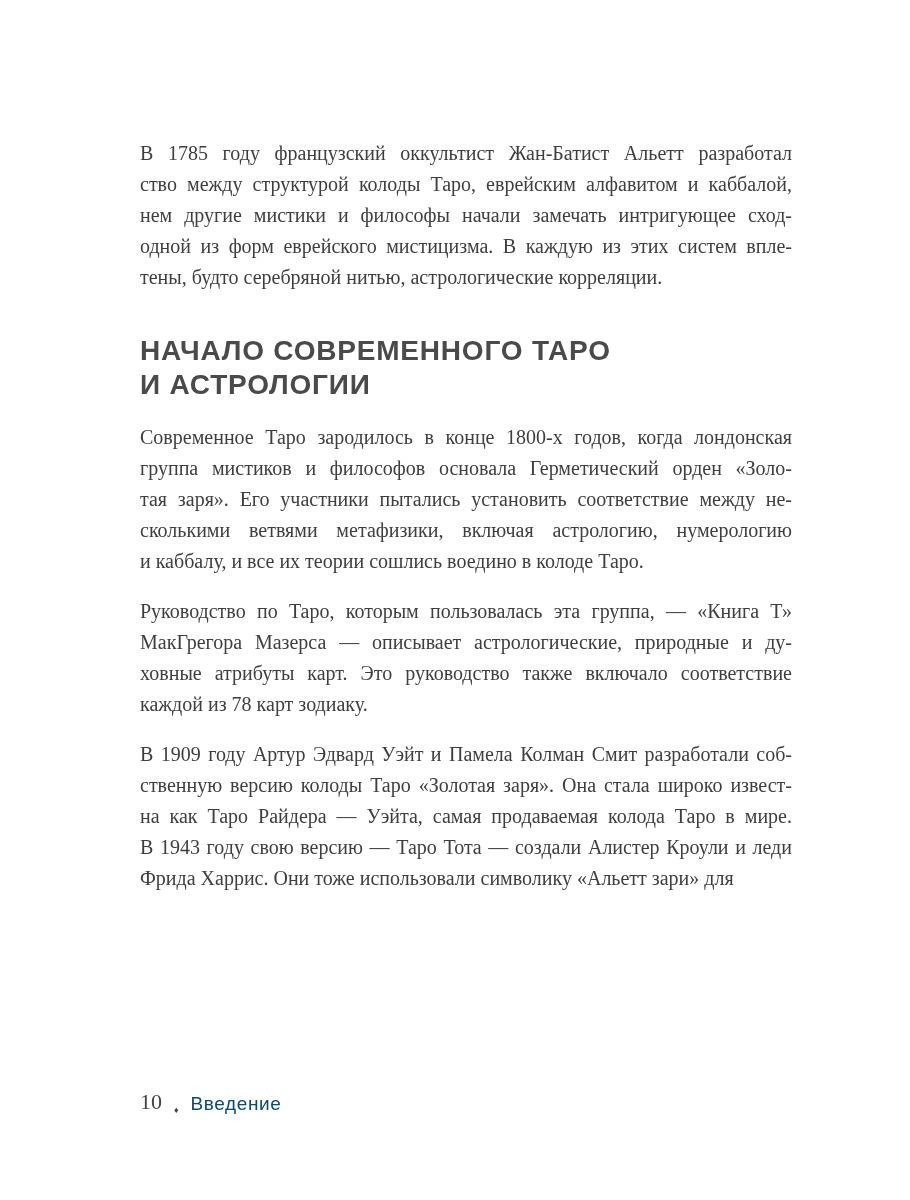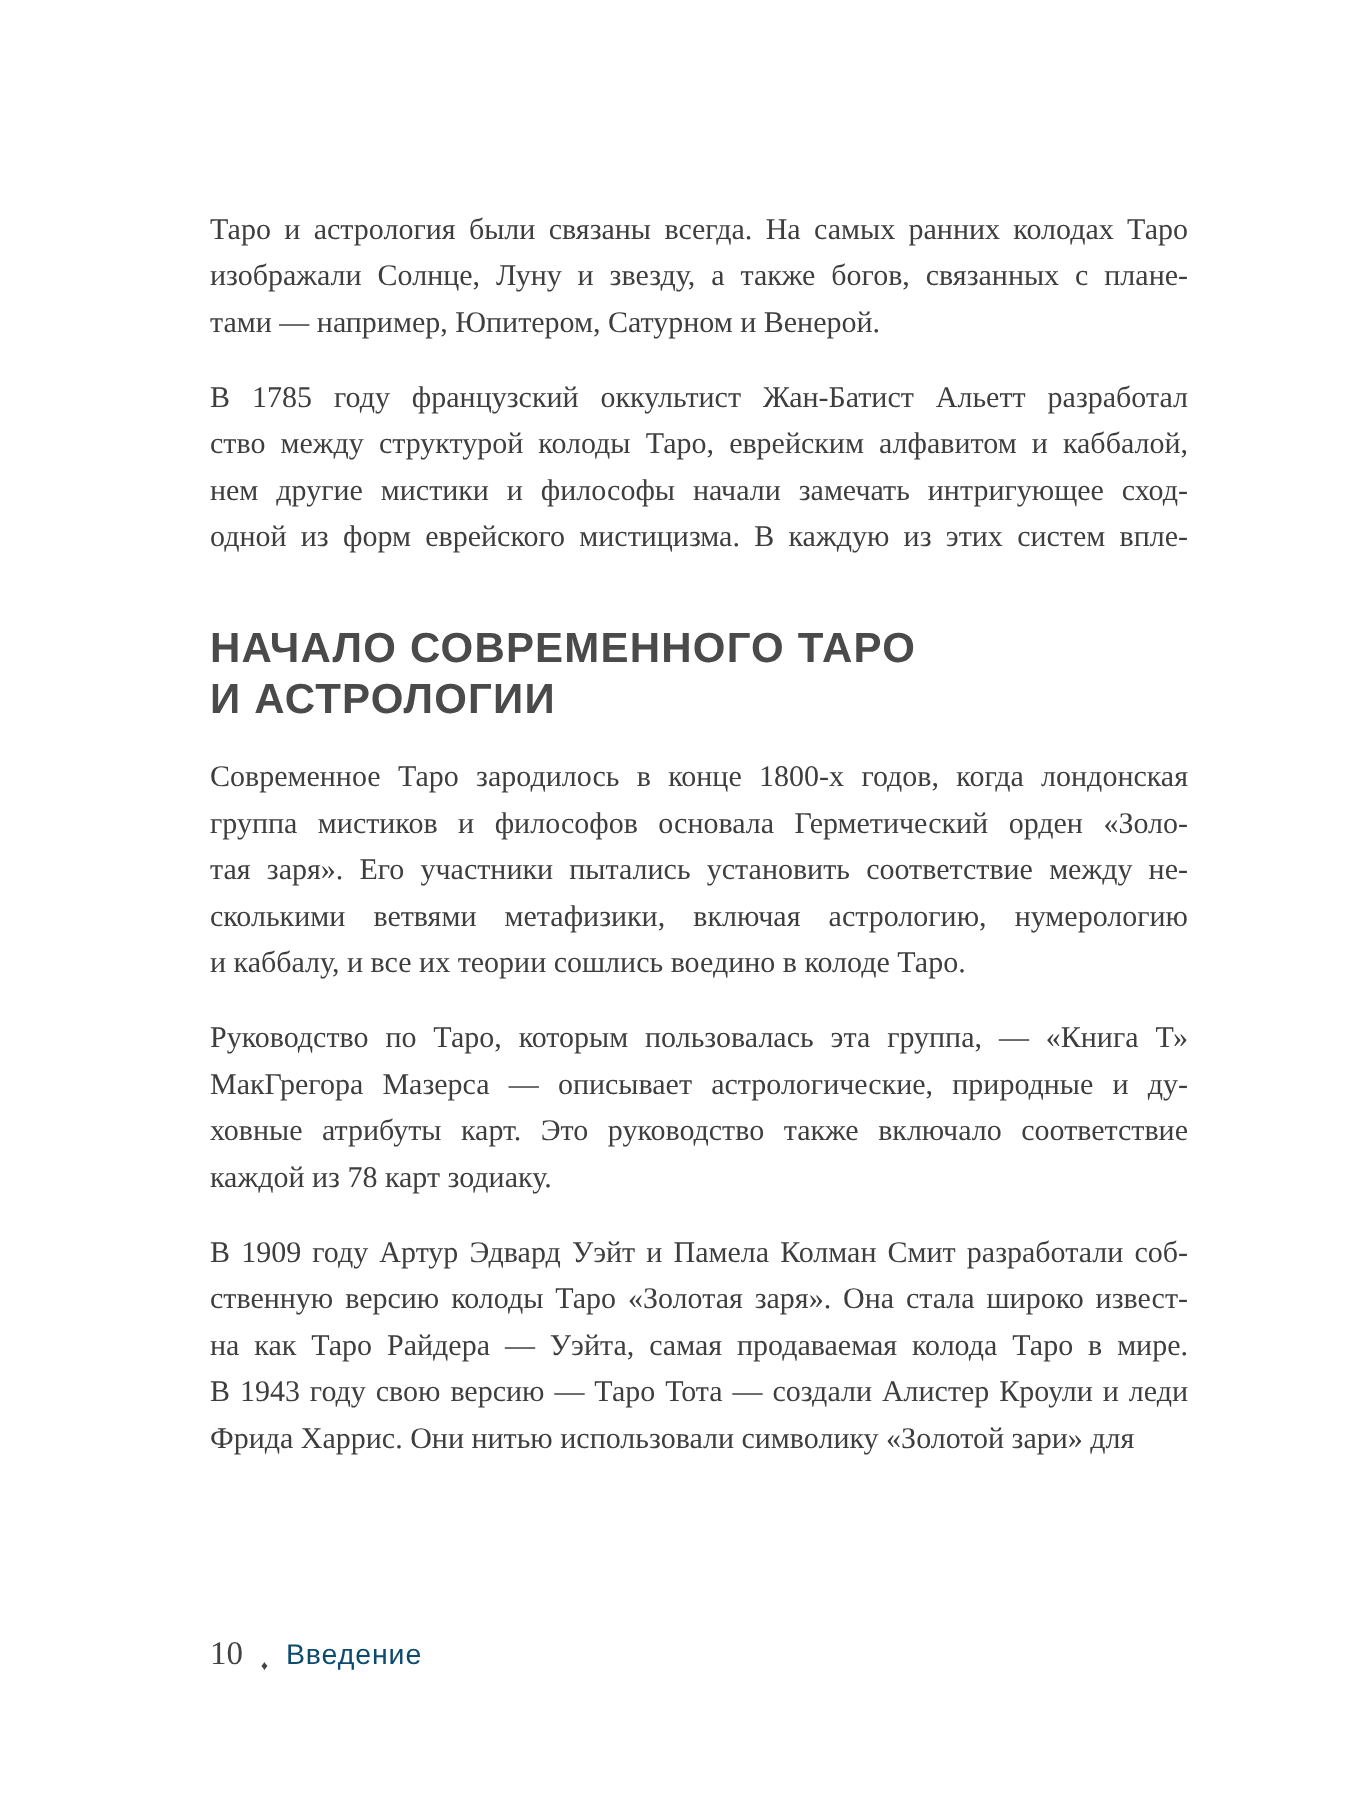--- a/index.html
+++ b/index.html
@@ -73,29 +73,25 @@
     letter-spacing: 0.6px;
     color: #0c4a6e;
   }
 </style>
 </head>
 <body>
 
 <div class="page">
   <div class="content">
     <div class="para">
-        <div class="line">Таро и астрология были связаны всегда. На самых ранних колодах Таро</div>
-        <div class="line">изображали Солнце, Луну и звезду, а также богов, связанных с плане-</div>
-        <div class="line final">тами — например, Юпитером, Сатурном и Венерой.</div>
-      </div>
-    <div class="para">
         <div class="line">В 1785 году французский оккультист Жан-Батист Альетт разработал</div>
         <div class="line">ство между структурой колоды Таро, еврейским алфавитом и каббалой,</div>
         <div class="line">нем другие мистики и философы начали замечать интригующее сход-</div>
         <div class="line">одной из форм еврейского мистицизма. В каждую из этих систем впле-</div>
+        <div class="line final">тены, будто серебряной нитью, астрологические корреляции.</div>
       </div>
     <h2 class="heading">
         <div class="line">НАЧАЛО СОВРЕМЕННОГО ТАРО</div>
         <div class="line final">И АСТРОЛОГИИ</div>
       </h2>
     <div class="para">
         <div class="line">Современное Таро зародилось в конце 1800-х годов, когда лондонская</div>
         <div class="line">группа мистиков и философов основала Герметический орден «Золо-</div>
         <div class="line">тая заря». Его участники пытались установить соответствие между не-</div>
         <div class="line">сколькими ветвями метафизики, включая астрологию, нумерологию</div>
@@ -105,21 +101,21 @@
         <div class="line">Руководство по Таро, которым пользовалась эта группа, — «Книга Т»</div>
         <div class="line">МакГрегора Мазерса — описывает астрологические, природные и ду-</div>
         <div class="line">ховные атрибуты карт. Это руководство также включало соответствие</div>
         <div class="line final">каждой из 78 карт зодиаку.</div>
       </div>
     <div class="para">
         <div class="line">В 1909 году Артур Эдвард Уэйт и Памела Колман Смит разработали соб-</div>
         <div class="line">ственную версию колоды Таро «Золотая заря». Она стала широко извест-</div>
         <div class="line">на как Таро Райдера — Уэйта, самая продаваемая колода Таро в мире.</div>
         <div class="line">В 1943 году свою версию — Таро Тота — создали Алистер Кроули и леди</div>
-        <div class="line final">Фрида Харрис. Они нитью использовали символику «Золотой зари» для</div>
+        <div class="line final">Фрида Харрис. Они тоже использовали символику «Альетт зари» для</div>
       </div>
   </div>
 
   <div class="footer">
     <span class="page-num">10</span>
     <span class="sep">♦</span>
     <span class="chapter">Введение</span>
   </div>
 </div>
 

